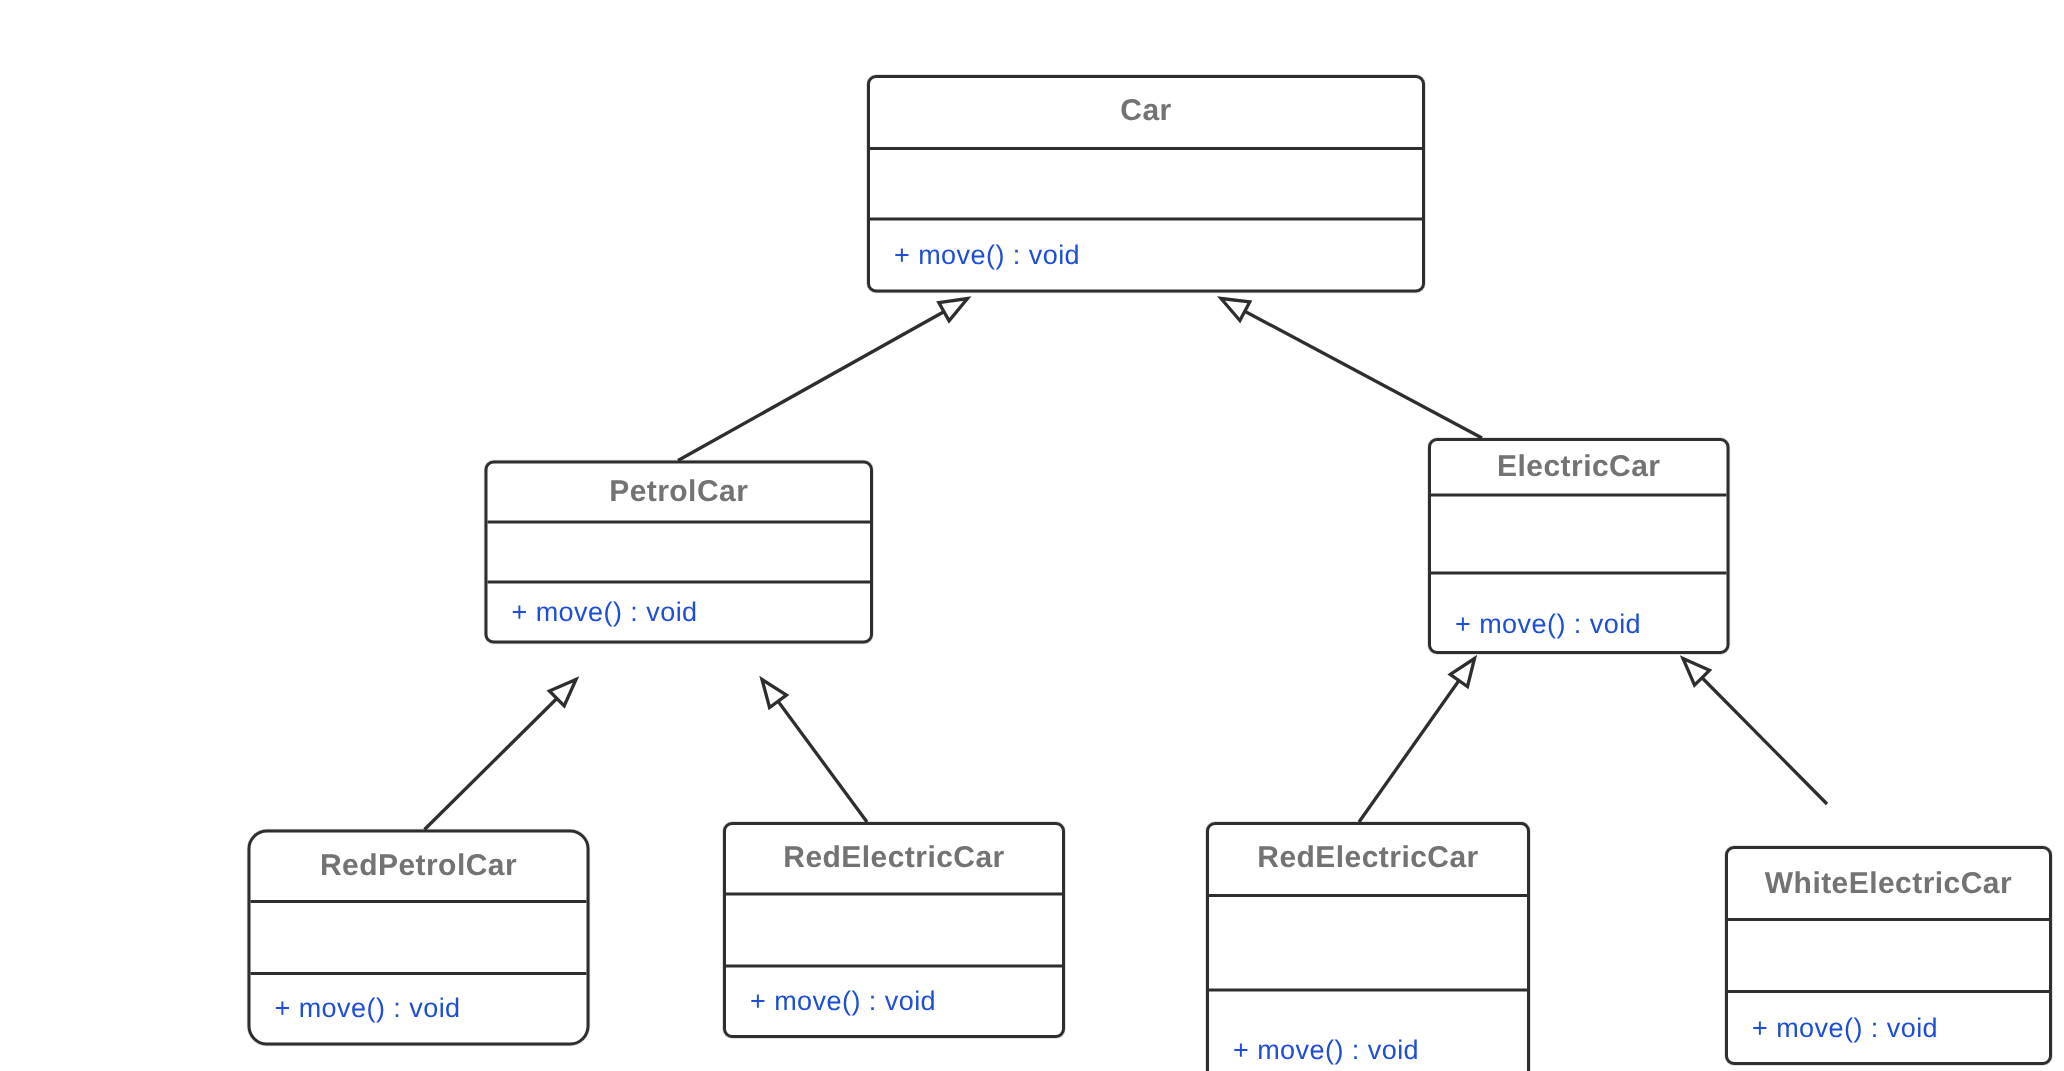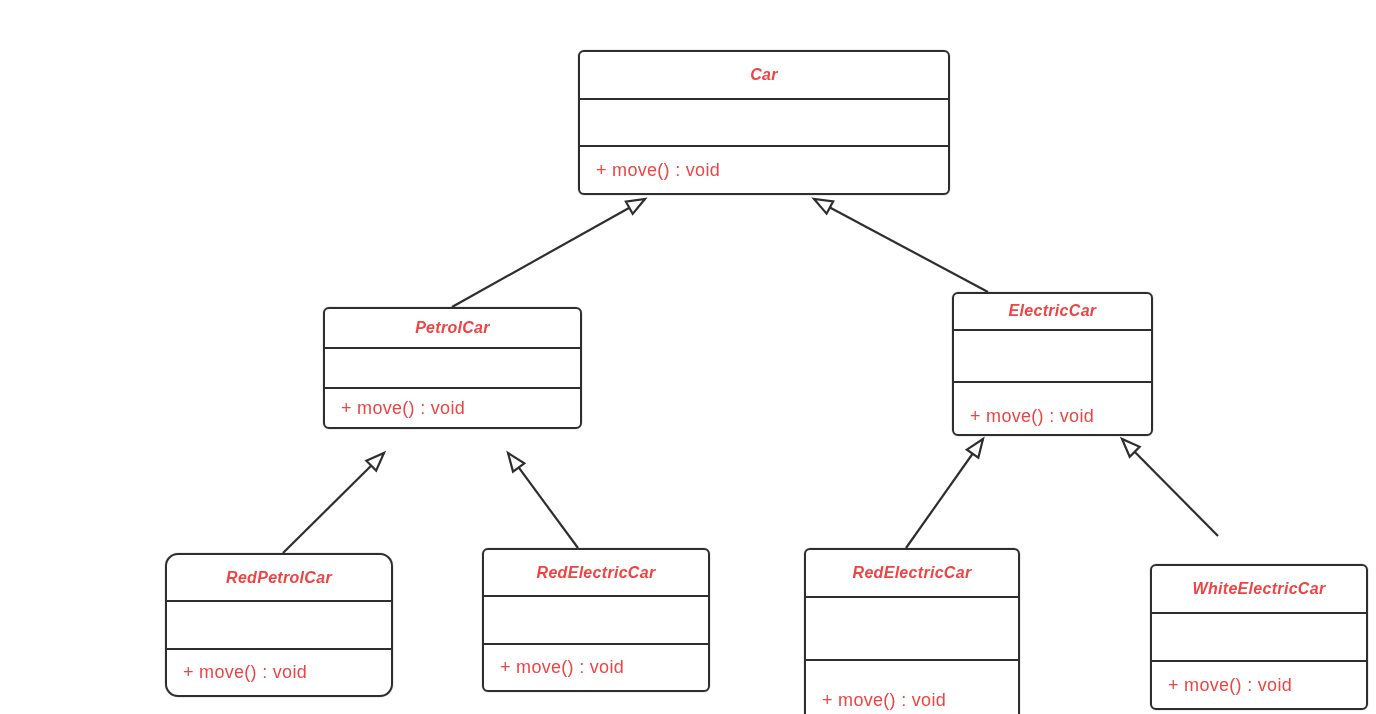--- a/index.html
+++ b/index.html
@@ -36,34 +36,33 @@
   }
   .compartment {
     box-sizing: border-box;
     flex: 1 1 0;
     display: flex;
     align-items: center;
   }
   .class-title {
     justify-content: center;
     font-weight: bold;
-    font-size: 16px;
+    font-size: 20px;
     letter-spacing: 0.3px;
-    color: #ef4444;
+    color: #737373;
     border-bottom: 2.5px solid #2e2e2e;
-    font-style: italic;
   }
   .class-attrs {
     border-bottom: 2.5px solid #2e2e2e;
   }
   .class-methods {
     padding-left: 16px;
     font-size: 18px;
     letter-spacing: 0.3px;
-    color: #ef4444;
+    color: #1d4ed8;
   }
   
   #box-car            { left: 578px;  top: 50px;  width: 372px; height: 145px; }
   #box-petrolcar      { left: 323px;  top: 307px; width: 259px; height: 122px; }
   #box-electriccar    { left: 952px;  top: 292px; width: 201px; height: 144px; gap: 16px; }
   #box-redpetrolcar   { left: 165px;  top: 553px; width: 228px; height: 144px; border-radius: 13px; }
   #box-whitepetrolcar { left: 482px;  top: 548px; width: 228px; height: 144px; }
   #box-redelectriccar { left: 804px;  top: 548px; width: 216px; height: 177px; gap: 16px; }
   #box-whiteelectriccar { left: 1112px; top: 564px; width: 218px; height: 146px; margin-left: 38px; }
 </style>

